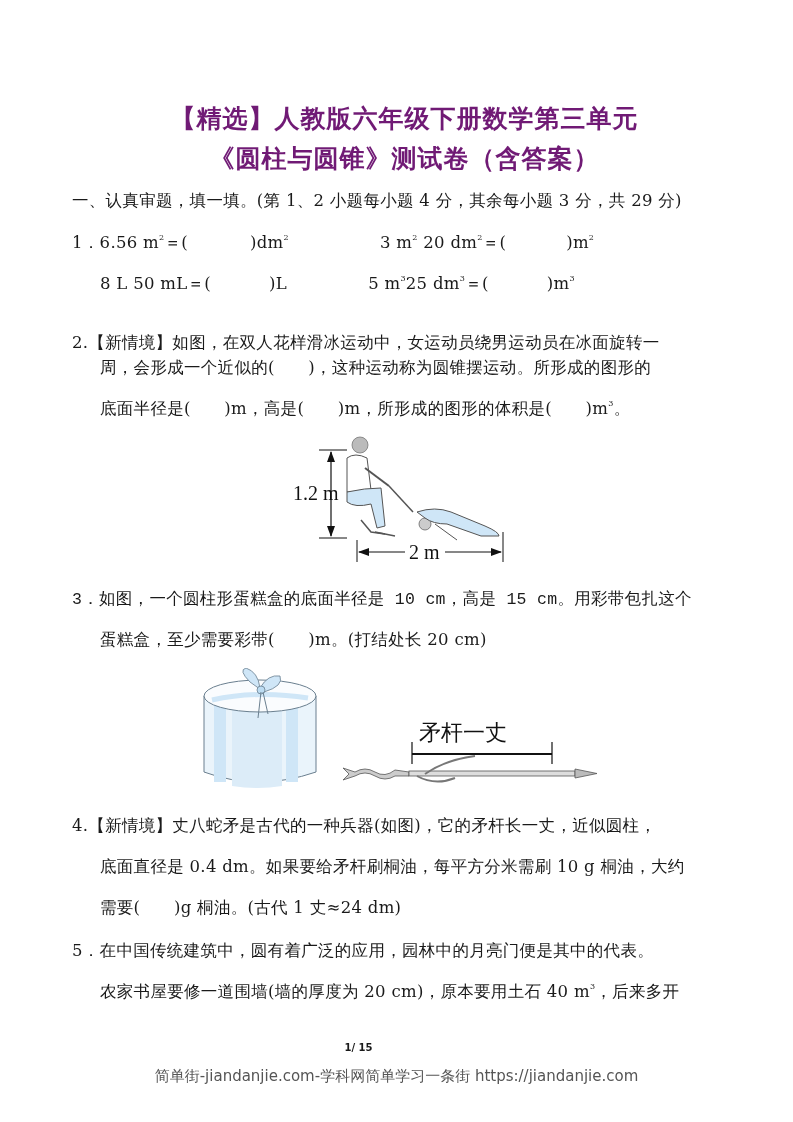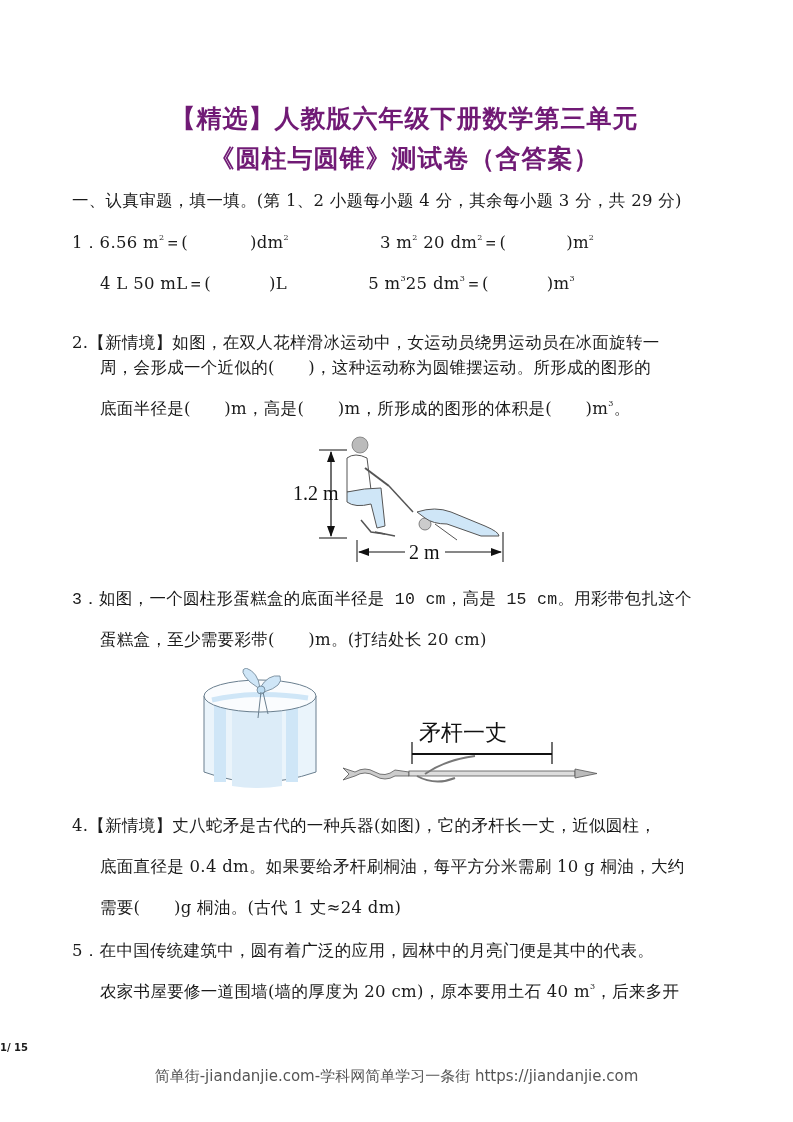--- a/index.html
+++ b/index.html
@@ -8,42 +8,42 @@
   .title { position: absolute; left: 8px; width: 793px; text-align: center;
            font-family: "DejaVu Sans", "Liberation Sans", sans-serif; font-weight: bold;
            font-size: 25px; letter-spacing: 1px; color: #701a75; }
   .t1 { top: 102px; }
   .t2 { top: 142px; text-align: center; }
   .line { position: absolute; left: 72px; font-size: 16.5px; white-space: nowrap; letter-spacing: 0.3px; }
   .indent { left: 100px; }
   .blank { display: inline-block; }
   sup { font-size: 8px; vertical-align: 8px; }
   .fig { position: absolute; }
-  .page-num { position: absolute; top: 1042px; left: 0; width: 717px; 
+  .page-num { position: absolute; top: 1042px; left: 0; width: 717px; text-align: center;
               font-family: "DejaVu Sans", "Liberation Sans", sans-serif; font-size: 10px; font-weight: bold; }
   .footer { position: absolute; top: 1067px; left: 0; width: 793px; text-align: center;
             font-family: "DejaVu Sans", "Liberation Sans", sans-serif; font-size: 15px; color: #555; }
   .dim-text { font-family: "Liberation Serif", "DejaVu Serif", serif; font-size: 20px; fill: #111; }
   .spear-label { font-family: "DejaVu Serif", serif; font-size: 22px; fill: #111; }
 </style>
 </head>
 <body>
 
 <div class="title t1">【精选】人教版六年级下册数学第三单元</div>
 <div class="title t2">《圆柱与圆锥》测试卷（含答案）</div>
 
 <div class="line" style="top:190px;">一、认真审题，填一填。(第 1、2 小题每小题 4 分，其余每小题 3 分，共 29 分)</div>
 
 <div class="line" style="top:232px;">
   <span>1．</span><span>6.56 m</span><sup>2</sup><span>＝(</span><span class="blank" style="width:62px;"></span><span>)dm</span><sup>2</sup>
   <span style="display:inline-block;width:80px;"></span>
   <span>3 m</span><sup>2</sup><span> 20 dm</span><sup>2</sup><span>＝(</span><span class="blank" style="width:60px;"></span><span>)m</span><sup>2</sup>
 </div>
 <div class="line indent" style="top:273px;">
-  <span>4 L 50 mL＝(</span><span class="blank" style="width:58px;"></span><span>)L</span>
+  <span>8 L 50 mL＝(</span><span class="blank" style="width:58px;"></span><span>)L</span>
   <span style="display:inline-block;width:70px;"></span>
   <span>5 m</span><sup>3</sup><span>25 dm</span><sup>3</sup><span>＝(</span><span class="blank" style="width:58px;"></span><span>)m</span><sup>3</sup>
 </div>
 
 <div class="line" style="top:316px;margin-top:16px;">2.【新情境】如图，在双人花样滑冰运动中，女运动员绕男运动员在冰面旋转一</div>
 <div class="line indent" style="top:357px;">周，会形成一个近似的(　　)，这种运动称为圆锥摆运动。所形成的图形的</div>
 <div class="line indent" style="top:398px;">
   <span>底面半径是(　　)m，高是(　　)m，所形成的图形的体积是(　　)m</span><sup>3</sup><span>。</span>
 </div>
 

